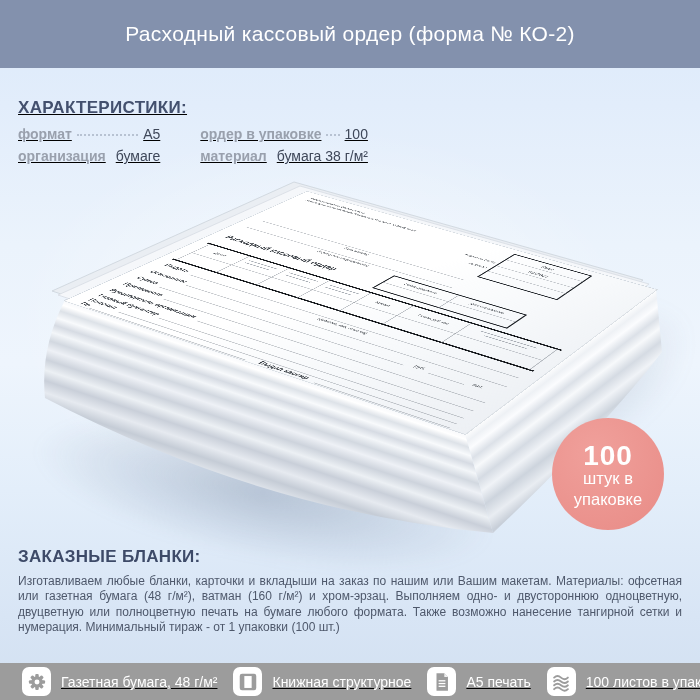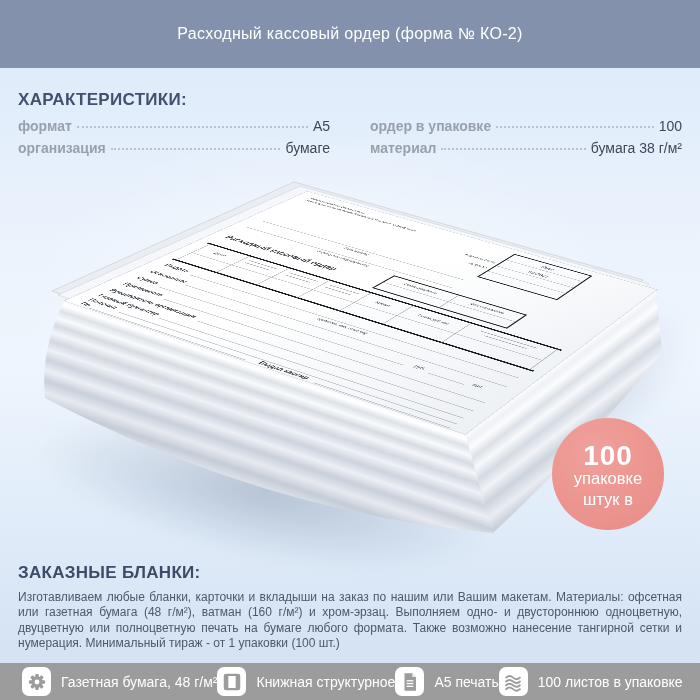--- a/index.html
+++ b/index.html
@@ -5,25 +5,25 @@
   html,body{margin:0;padding:0;background:#ffffff;}
   .page{
     position:relative;width:700px;height:700px;overflow:hidden;
     font-family:"Liberation Sans","DejaVu Sans",sans-serif;
     background:
       radial-gradient(ellipse 430px 270px at 46% 46%, rgba(255,255,255,.60), rgba(255,255,255,0) 72%),
       linear-gradient(180deg,#dceafa 0%,#e2edfb 15%,#ebf3fc 35%,#eef5fd 52%,#e3eefa 70%,#d8e5f5 88%,#d2e0f1 100%);
   }
   
   .titlebar{position:absolute;top:0;left:0;right:0;height:68px;background:#8391ad;}
-  .titlebar h1{margin:0;line-height:68px;text-align:center;color:#ffffff;font-size:16px;font-weight:400;letter-spacing:.3px;}
-  
-  .chars{position:absolute;top:68px;left:0;right:0;padding:22px 18px 0;}
+  .titlebar h1{margin:0;line-height:68px;text-align:center;color:#ffffff;font-size:21px;font-weight:400;letter-spacing:.3px;}
+  
+  .chars{position:absolute;top:68px;left:0;right:0;padding:30px 18px 0;text-decoration:underline;}
   .chars h2{margin:0 0 8px;font-size:17px;font-weight:700;color:#43506e;letter-spacing:.3px;}
-  .char-grid{display:grid;grid-template-columns:1fr 1fr;grid-template-rows:22px 22px;grid-auto-flow:column;column-gap:40px;}
+  .char-grid{display:grid;grid-template-columns:1fr 1fr 1fr 1fr;grid-template-rows:22px 22px;grid-auto-flow:column;column-gap:40px;}
   .char-row{display:flex;align-items:baseline;font-size:14px;height:22px;}
   .char-label{font-weight:700;color:#99a0ad;white-space:nowrap;}
   .char-leader{flex:1;border-bottom:2px dotted #b7c2d2;margin:0 5px;transform:translateY(-3px);}
   .char-value{color:#3e4759;white-space:nowrap;}
   
   .scene{position:absolute;inset:0;pointer-events:none;}
   .pile-shadow-main{position:absolute;left:28px;top:425px;width:470px;height:135px;border-radius:50%;
     background:radial-gradient(ellipse at 50% 50%, rgba(93,112,142,.34), rgba(93,112,142,0) 70%);
     transform:rotate(11deg);filter:blur(6px);}
   .pile-shadow-right{position:absolute;left:465px;top:320px;width:240px;height:130px;border-radius:50%;
@@ -49,25 +49,25 @@
   .xthick{stroke:#15181c;stroke-width:2;}
   .sq{fill:#9aa0a8;opacity:.85;}
   
   .badge{position:absolute;left:552px;top:418px;width:112px;height:112px;border-radius:50%;
     background:radial-gradient(circle at 38% 30%, #f0a09b, #ea908b 78%);
     color:#fff;text-align:center;box-sizing:border-box;padding-top:26px;}
   .badge .count{font-size:28px;font-weight:700;line-height:24px;letter-spacing:1px;display:block;}
   .badge .cap{font-size:16.5px;line-height:21px;display:block;}
   
   .desc{position:absolute;top:547px;left:0;right:0;padding:0 18px;}
-  .desc h2{margin:16px 0 7px;font-size:17px;font-weight:700;color:#3d4a68;letter-spacing:.3px;}
+  .desc h2{margin:0 0 7px;font-size:17px;font-weight:700;color:#3d4a68;letter-spacing:.3px;}
   .desc p{margin:0;font-size:12px;line-height:15.4px;color:#4e586b;text-align:justify;}
   
   .footerbar{position:absolute;left:0;right:0;bottom:0;height:37px;background:#9c9c9c;
-    display:flex;align-items:center;padding-left:22px;box-sizing:border-box;}
+    display:flex;align-items:center;padding-left:22px;gap:16px;box-sizing:border-box;text-decoration:underline;}
   .f-item{display:flex;align-items:center;gap:10px;}
   .f-icon{width:29px;height:29px;background:#ffffff;border-radius:7px;display:flex;align-items:center;justify-content:center;flex:0 0 auto;}
   .f-icon svg{width:22px;height:22px;display:block;}
   .f-label{color:#ffffff;font-size:14px;white-space:nowrap;}
 </style>
 </head>
 <body>
 
 <div class="page">
 
@@ -222,22 +222,22 @@
 
         <text x="14" y="278" class="t65">По</text>
         <line x1="26" y1="279" x2="190" y2="279" class="thin"></line>
         <text x="202" y="278" class="t65">Выдал кассир</text>
         <line x1="258" y1="279" x2="386" y2="279" class="thin"></line>
       </svg>
     </div>
 
     <div class="badge">
       <span class="count">100</span>
+      <span class="cap">штук в</span>
       <span class="cap">упаковке</span>
-      <span class="cap">штук в</span>
     </div>
   </div>
 
   <section class="desc">
     <h2>ЗАКАЗНЫЕ БЛАНКИ:</h2>
     <p>Изготавливаем любые бланки, карточки и вкладыши на заказ по нашим или Вашим макетам. Материалы: офсетная или газетная бумага (48 г/м²), ватман (160 г/м²) и хром-эрзац. Выполняем одно- и двустороннюю одноцветную, двуцветную или полноцветную печать на бумаге любого формата. Также возможно нанесение тангирной сетки и нумерация. Минимальный тираж - от 1 упаковки (100 шт.)</p>
   </section>
 
   <footer class="footerbar">
     <div class="f-item">

